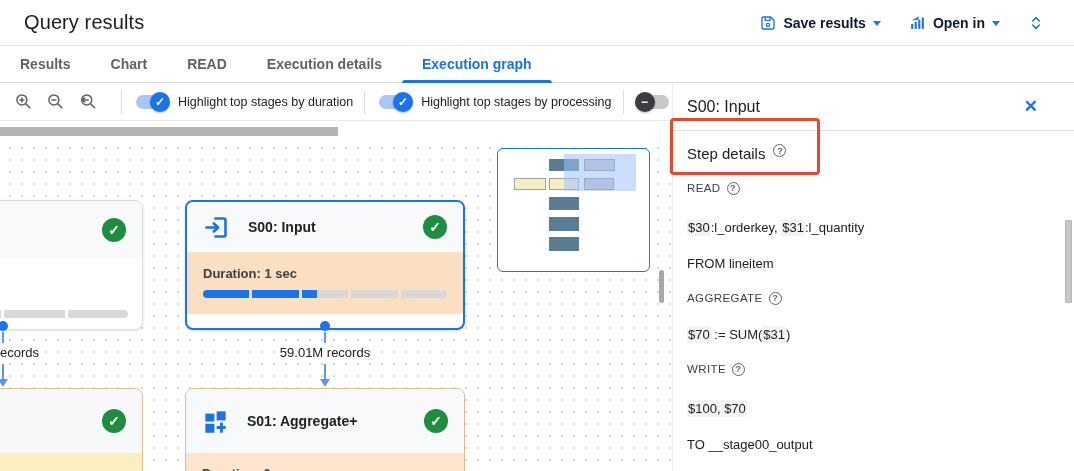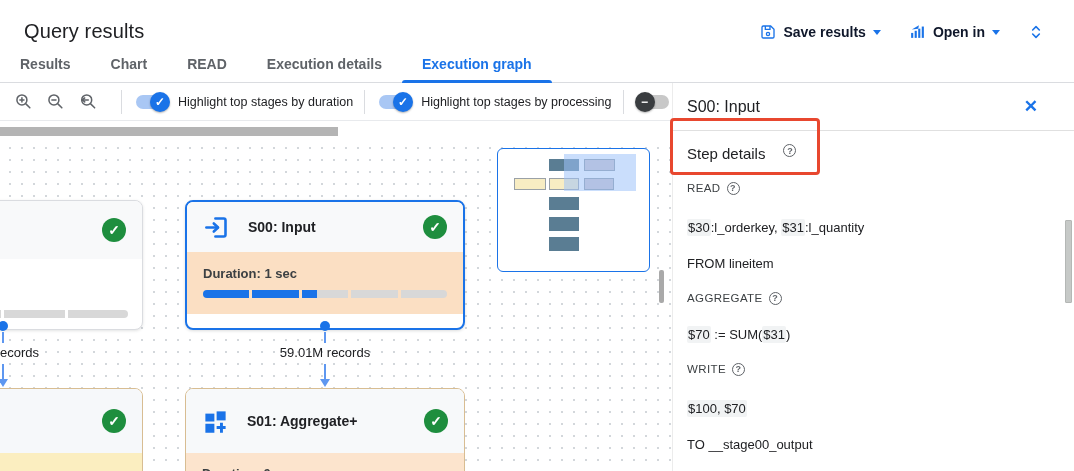--- a/index.html
+++ b/index.html
@@ -2,21 +2,21 @@
 <html><head>
 <meta charset="utf-8">
 <style>
   * { margin:0; padding:0; box-sizing:border-box; }
   html,body { background:#fff; }
   body { font-family:"Liberation Sans", sans-serif; color:#202124; }
   .app { position:relative; width:1074px; height:471px; overflow:hidden; background:#fff; }
 
   
   .top-bar { position:absolute; left:0; top:0; width:1074px; height:46px;
-             display:flex; align-items:center; border-bottom:1px solid #e3e5e8; background:#fff;margin-top:9px; }
+             display:flex; align-items:center; border-bottom:1px solid #e3e5e8; background:#fff; }
   .page-title { font-size:20px; color:#202124; margin-left:24px; letter-spacing:.1px; }
   .top-actions { margin-left:auto; display:flex; align-items:center; gap:28px; margin-right:30px; }
   .blue-btn { display:flex; align-items:center; gap:7px; color:#0f172a; font-size:14px;
               font-weight:700; background:none; border:none; cursor:pointer; font-family:inherit; }
   .caret { width:0; height:0; border-left:4px solid transparent; border-right:4px solid transparent;
            border-top:5px solid #1a73e8; margin-top:2px; }
   .icon-btn { background:none; border:none; cursor:pointer; display:flex; align-items:center; }
 
   
   .tab-bar { position:absolute; left:0; top:46px; width:1074px; height:37px; display:flex;
@@ -94,21 +94,21 @@
 
   
   .side-panel { position:absolute; left:672px; top:83px; width:402px; height:388px; background:#fff;
                 border-left:1px solid #ececec; }
   .panel-header { height:48px; display:flex; align-items:center; padding:0 14px;
                   border-bottom:1px solid #e0e0e0; }
   .panel-title { font-size:16px; color:#202124; }
   .close-x { margin-left:auto; margin-right:22px; color:#1a73e8; font-size:17px; font-weight:700;
              background:none; border:none; cursor:pointer; line-height:1; }
   .panel-body { padding:14px 20px 0 14px; }
-  .section-title { font-size:15px; color:#202124; display:flex; align-items:center; gap:18px; }
+  .section-title { font-size:15px; color:#202124; display:flex; align-items:center; gap:8px; }
   .help { width:13px; height:13px; border:1.2px solid #5f6368; border-radius:50%; color:#5f6368;
           font-size:9px; font-weight:700; display:inline-flex; align-items:center; justify-content:center;
           flex:none; cursor:pointer; }
   .section-title .help { margin-top:-6px; }
   .row { line-height:17px; }
   .row.label { margin-top:18px; font-size:11.5px; letter-spacing:.4px; color:#3c4043;
                display:flex; align-items:center; gap:6px; }
   .row.code { margin-top:19px; font-size:13px; color:#202124; }
   .row.code.tight { margin-top:22px; }
   .hl { background:#f1f3f4; border-radius:2px; padding:1px 1px; }

